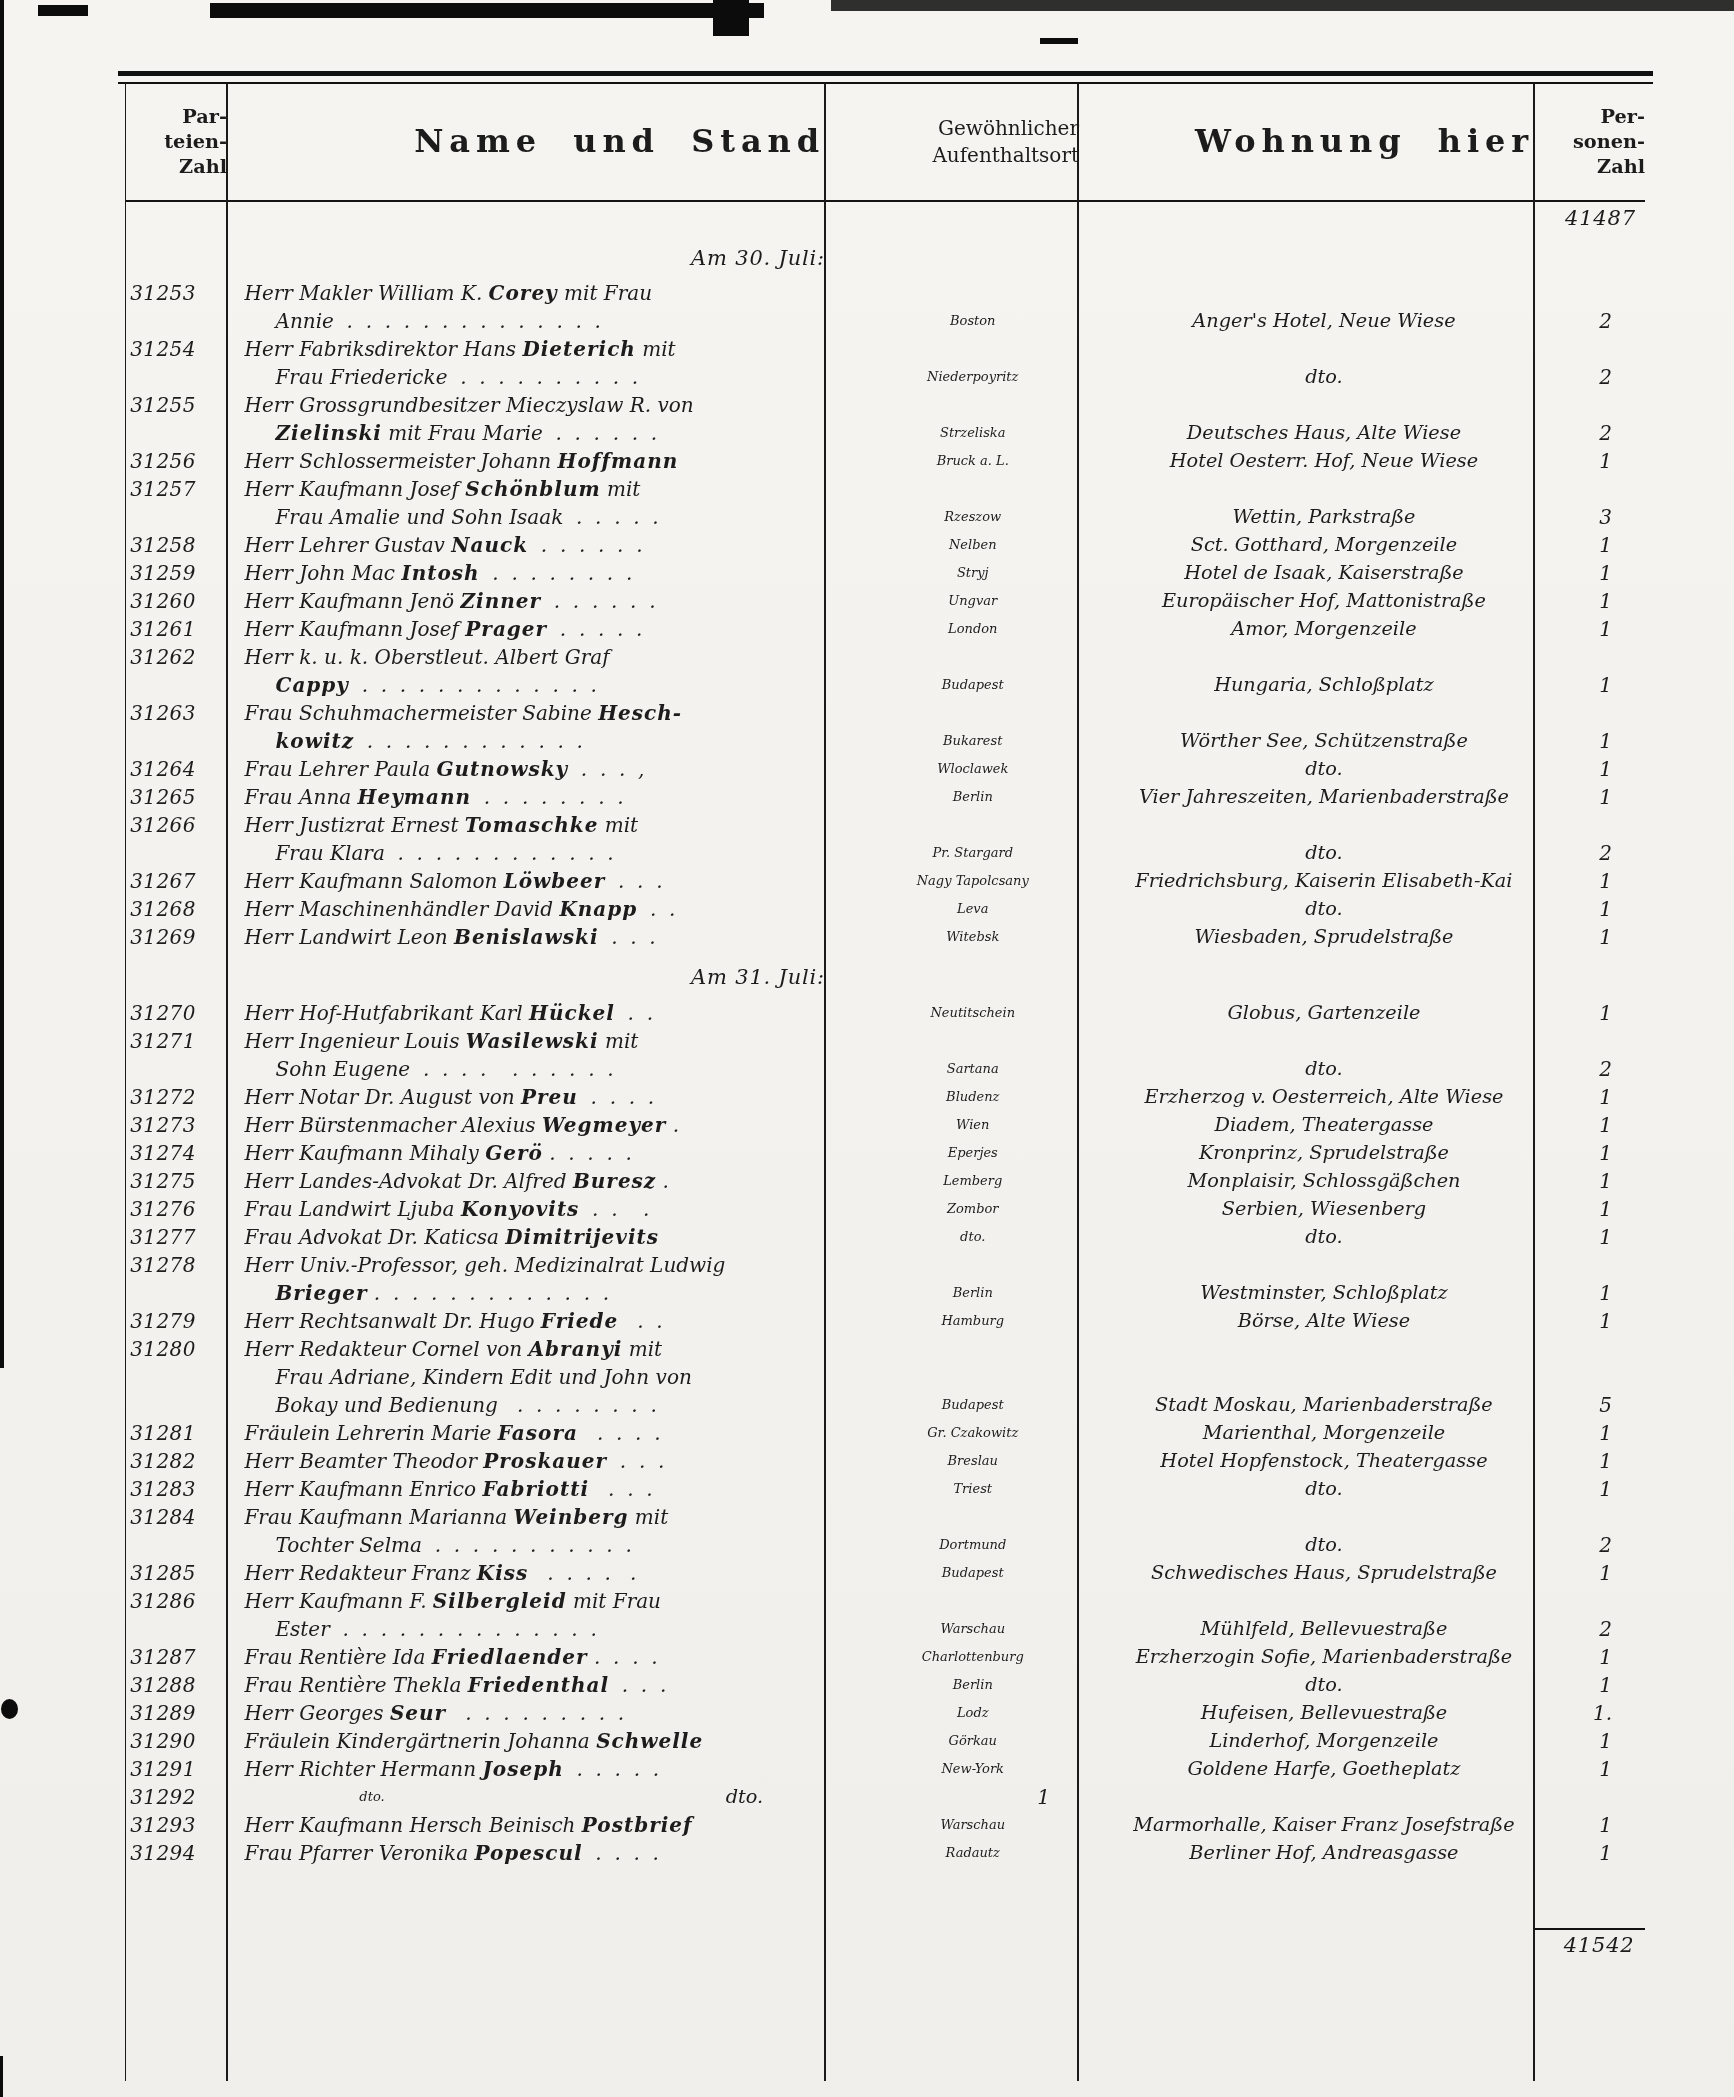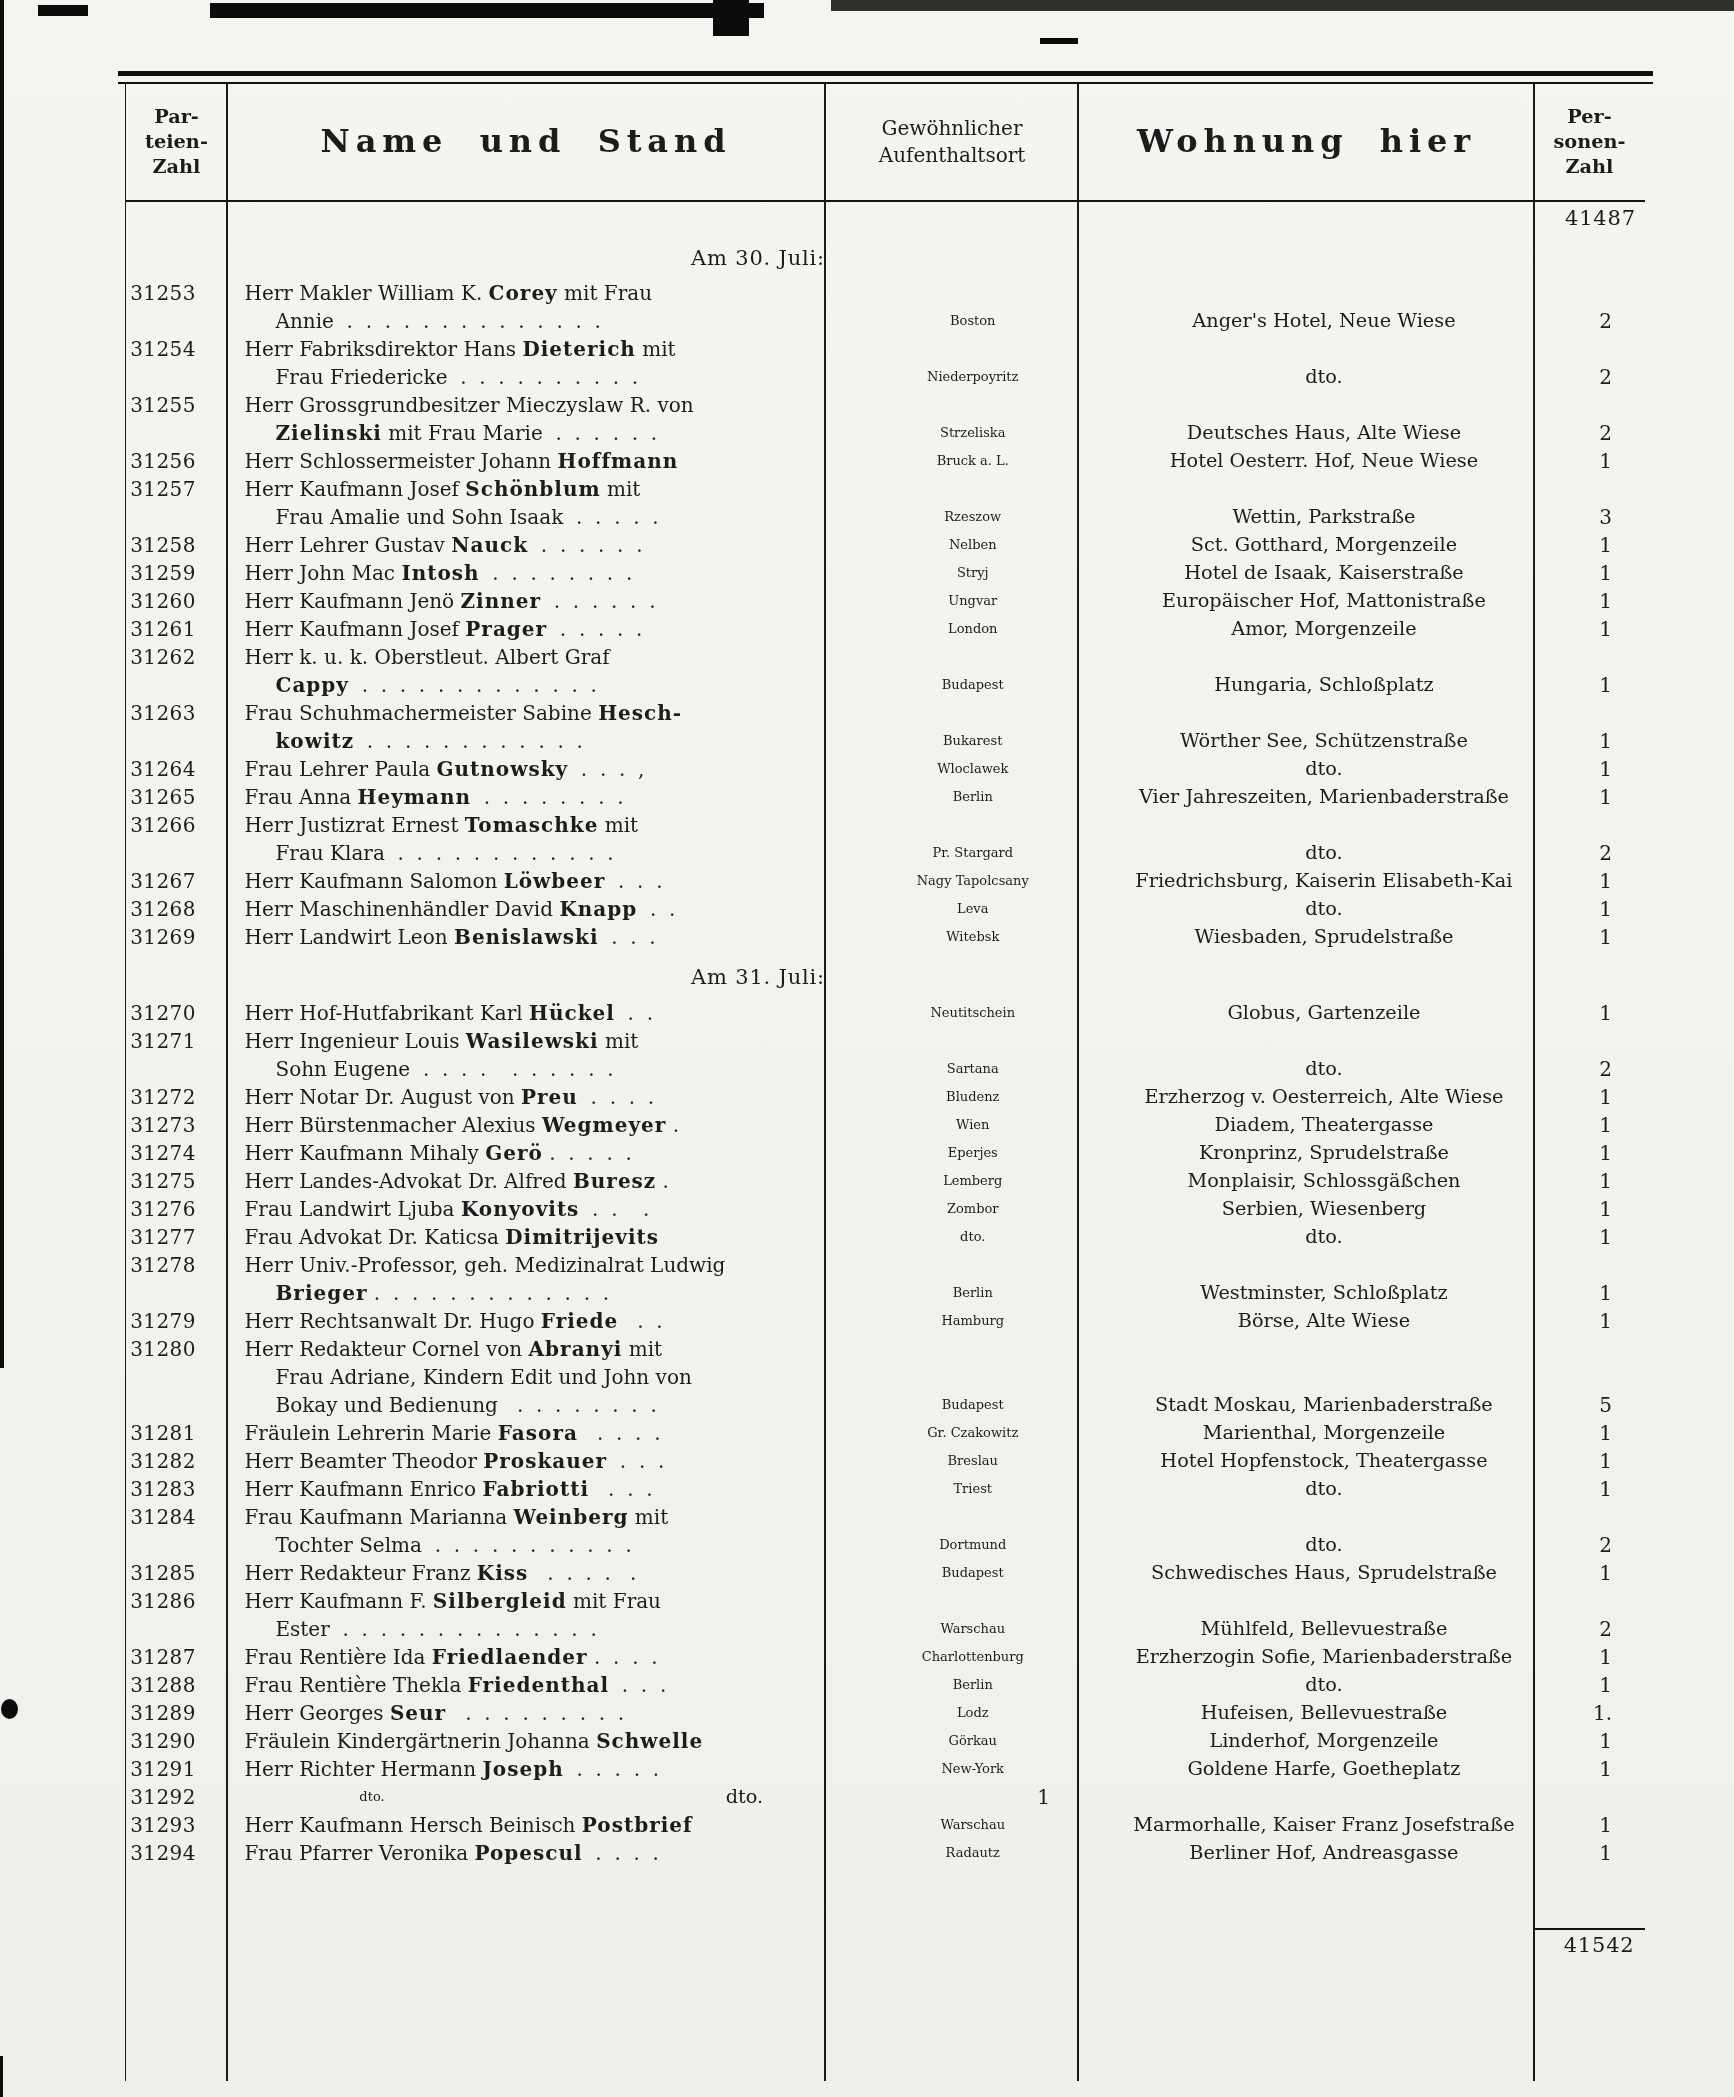--- a/index.html
+++ b/index.html
@@ -21,29 +21,29 @@
   .table { position:absolute; left:126px; top:71px; width:1519px; padding-bottom:122px; }
   .double-rule { height:12.6px; border-top:5.5px solid #101010; border-bottom:2.1px solid #101010; margin:0 -7.6px; }
   .vline { position:absolute; top:11.7px; bottom:0; width:1.7px; background:#1a1a1a; }
   .vl-0 { left:-1.3px; }
   .vl-1 { left:100px; }
   .vl-2 { left:698px; }
   .vl-3 { left:951px; }
   .vl-4 { left:1407px; }
 
   
-  .thead { display:flex; align-items:center; min-height:118px; border-bottom:2.1px solid #141414; text-align:center; }
+  .thead { display:flex; align-items:center; min-height:118px; border-bottom:2.1px solid #141414; text-align:right; }
   .w-num { width:101px; } .w-name { width:598px; } .w-place { width:254px; }
   .w-lodging { width:455px; } .w-pers { width:111px; }
   .hc { font-size:19.3px; line-height:25px; font-weight:bold; }
   .hc.light { font-weight:normal; font-size:20px; line-height:27px; }
   .hc.main { font-size:32px; letter-spacing:5.9px; word-spacing:14.3px; font-weight:bold; }
 
   
-  .tbody { font-size:20px; line-height:28px; padding-top:2.5px; }
+  .tbody { font-size:20px; line-height:28px; padding-top:2.5px;font-style:italic; }
   .carry-row { display:flex; }
   .carry-num { margin-left:auto; width:111px; text-align:right; padding-right:9.2px; font-size:21px; letter-spacing:0.8px; }
   .section-title { width:598px; margin-left:101px; text-align:right; padding:11.7px 0 7.6px 0; font-size:21px; letter-spacing:0.8px; }
   .row { display:flex; align-items:flex-end; }
   .c-num { width:101px; align-self:flex-start; padding-left:4.2px; letter-spacing:0.4px; }
   .c-name { width:650px; padding-left:23px; padding-right:7px; }
   .name-line { white-space:pre-wrap; }
   .name-line.cont { padding-left:31px; }
   .surname { font-weight:bold; letter-spacing:1px; }
   .c-place { width:290px; text-align:center; font-size:13px; white-space:nowrap; }

